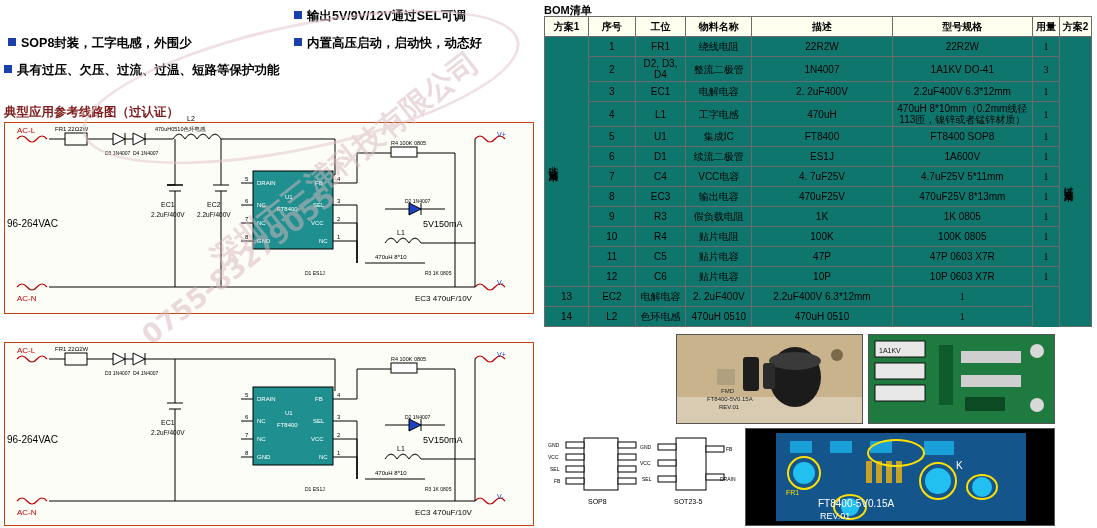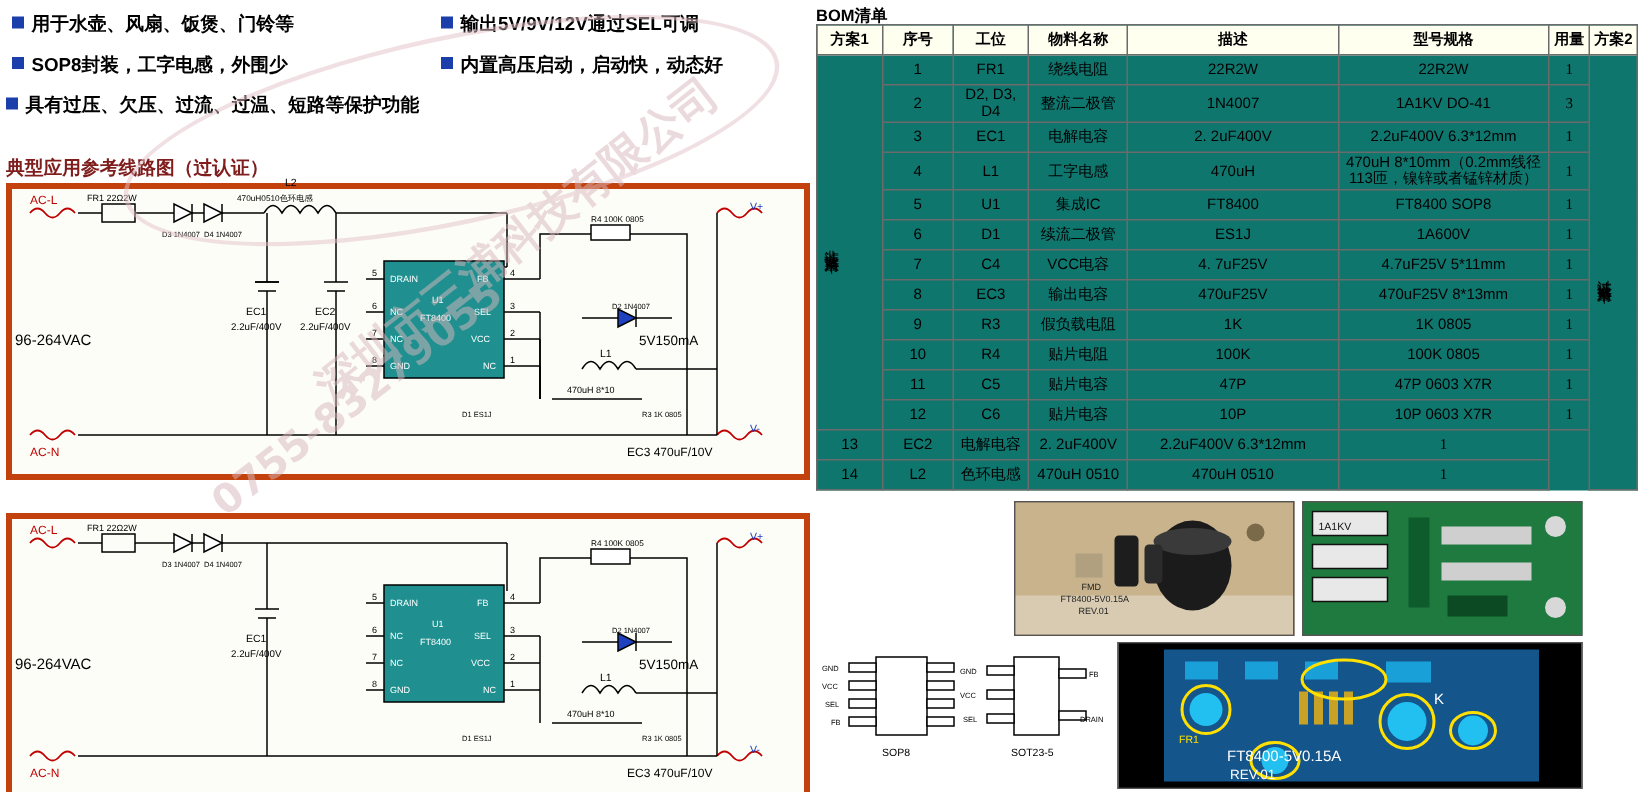--- a/index.html
+++ b/index.html
@@ -12,21 +12,21 @@
   .feat{position:absolute;font-size:12.5px;color:#000;white-space:nowrap;font-weight:bold;}
   .feat .sq{display:inline-block;width:8px;height:8px;background:#1a3faa;margin-right:5px;vertical-align:1px;}
   .f1{left:4px;top:2px;} .f2{left:4px;top:29px;} .f3{left:0;top:56px;}
   .f4{left:290px;top:2px;} .f5{left:290px;top:29px;}
 
   .sect-title{position:absolute;font-size:12.5px;font-weight:bold;color:#7f1d1d;white-space:nowrap;}
   .t1{left:4px;top:104px;}
   .t2{left:4px;top:324px;}
 
   
-  .schem{position:absolute;border:4px solid #c2410c;background:#fdfdf7;}
+  .schem{position:absolute;border:1px solid #c2410c;background:#fdfdf7;}
   .s1{left:4px;top:122px;width:528px;height:190px;}
   .s2{left:4px;top:342px;width:528px;height:182px;}
   .schem svg{display:block;}
 
   
   .wm{position:absolute;left:60px;top:60px;width:440px;height:420px;pointer-events:none;opacity:.5;}
   .wm-txt{position:absolute;color:#d8b7bd;font-size:30px;font-weight:bold;font-family:"DejaVu Sans",sans-serif;transform:rotate(-38deg);white-space:nowrap;}
   .wm1{left:120px;top:80px;}
   .wm2{left:60px;top:190px;font-size:27px;}
   .wm-ell{position:absolute;left:18px;top:-36px;width:440px;height:120px;border:3px solid #e3c3c9;border-radius:50%;transform:rotate(-12deg);}
@@ -56,21 +56,20 @@
   
   .pkgbox{position:absolute;left:4px;top:428px;width:196px;height:96px;background:#fff;}
   svg{overflow:visible;}
 </style>
 </head>
 <body>
 
 <div class="left">
 
   <div class="features">
-    <div class="feat f1"><span class="sq"></span><span>用于水壶、风扇、饭煲、门铃等</span></div>
     <div class="feat f2"><span class="sq"></span><span>SOP8封装，工字电感，外围少</span></div>
     <div class="feat f3"><span class="sq"></span><span>具有过压、欠压、过流、过温、短路等保护功能</span></div>
     <div class="feat f4"><span class="sq"></span><span>输出5V/9V/12V通过SEL可调</span></div>
     <div class="feat f5"><span class="sq"></span><span>内置高压启动，启动快，动态好</span></div>
   </div>
 
   <div class="sect-title t1">典型应用参考线路图（过认证）</div>
 
   <div class="schem s1">
     <svg width="526" height="188" viewBox="0 0 526 188">

